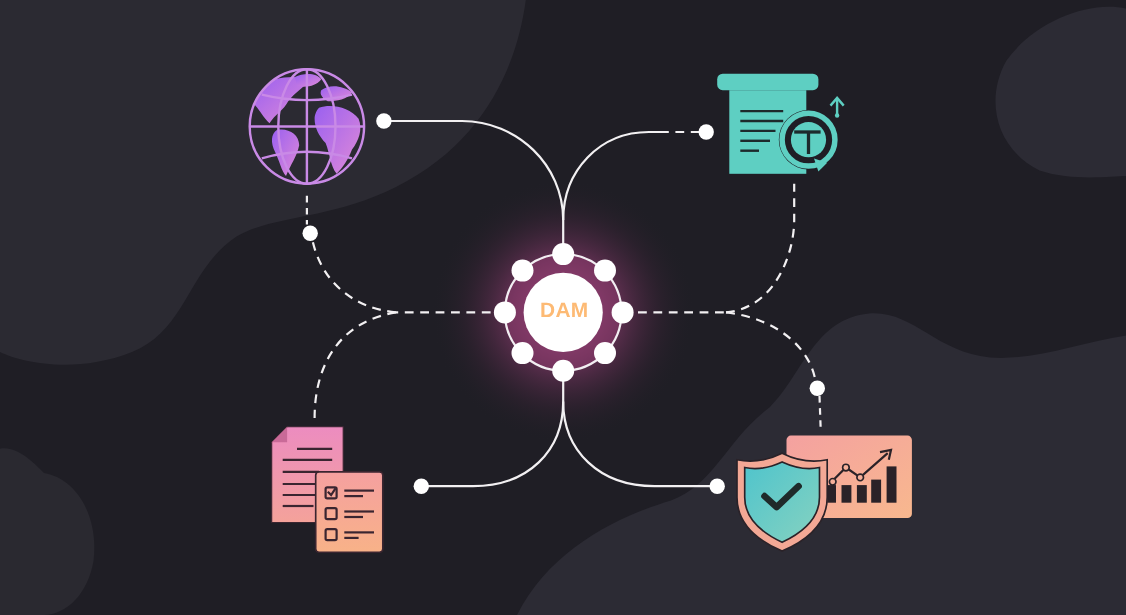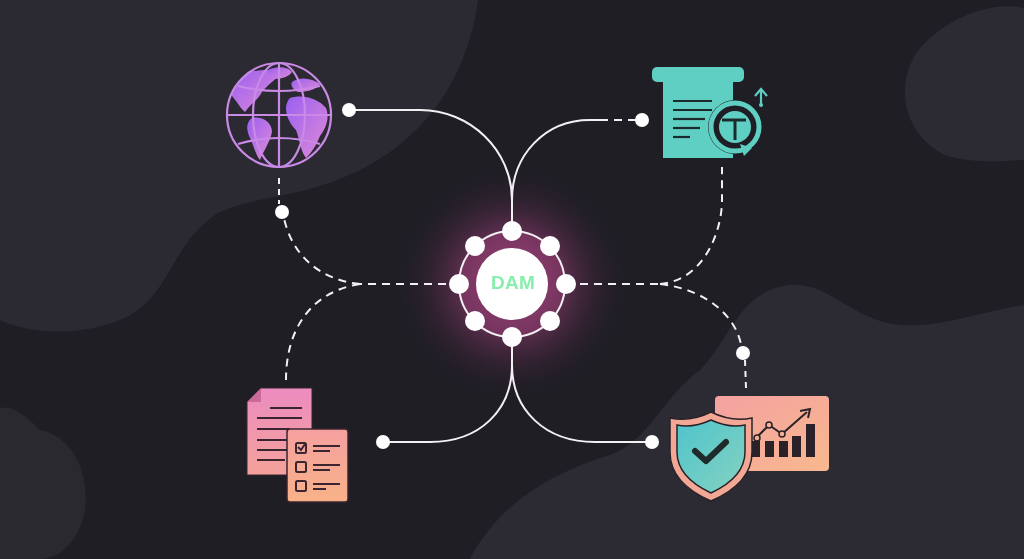--- a/index.html
+++ b/index.html
@@ -7,21 +7,21 @@
       width: 1024px; height: 559px; overflow: hidden;
       background: #1f1e25;
       font-family: "Liberation Sans", sans-serif;
     }
     .stage { position: relative; width: 1024px; height: 559px; overflow: hidden; }
     svg.full { position: absolute; left: 0; top: 0; }
     .hub-label {
       position: absolute; left: 474px; top: 262px; width: 78px; height: 42px;
       display: flex; align-items: center; justify-content: center;
       font-family: "Liberation Sans", sans-serif; font-weight: 700;
-      font-size: 19px; color: #86efac; letter-spacing: 0.3px;
+      font-size: 19px; color: #fdba74; letter-spacing: 0.3px;
     }
   </style>
 </head>
 <body>
 
 <div class="stage">
 
   <svg class="full" width="1024" height="559" viewBox="0 0 1024 559">
     <defs>
       <radialGradient id="glow" cx="50%" cy="50%" r="50%">

